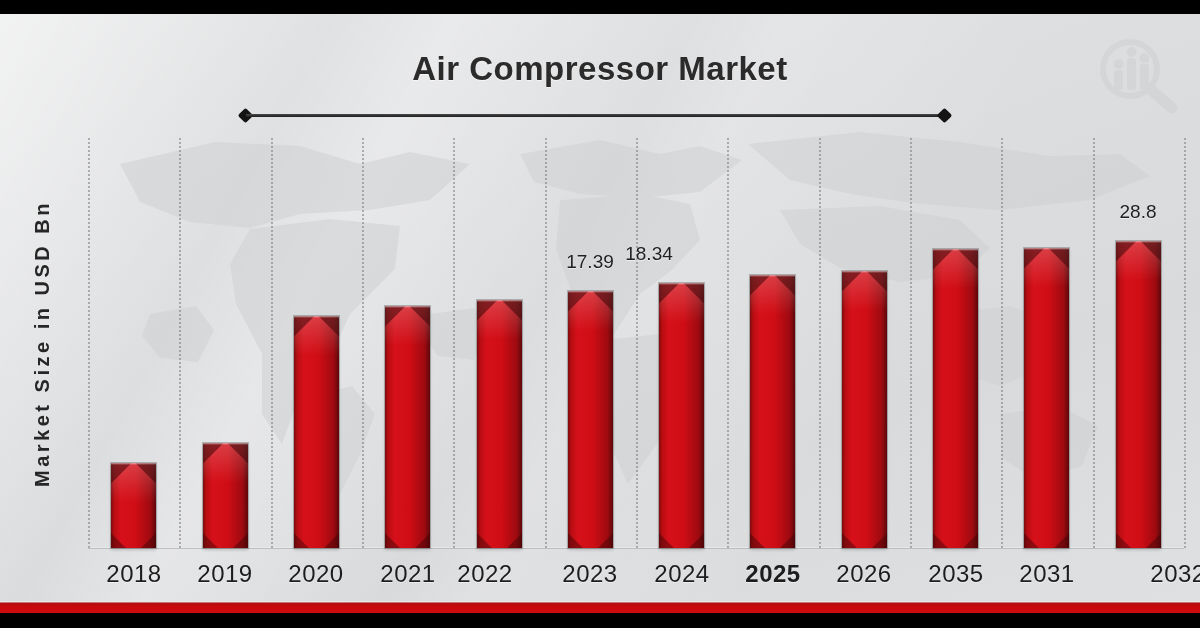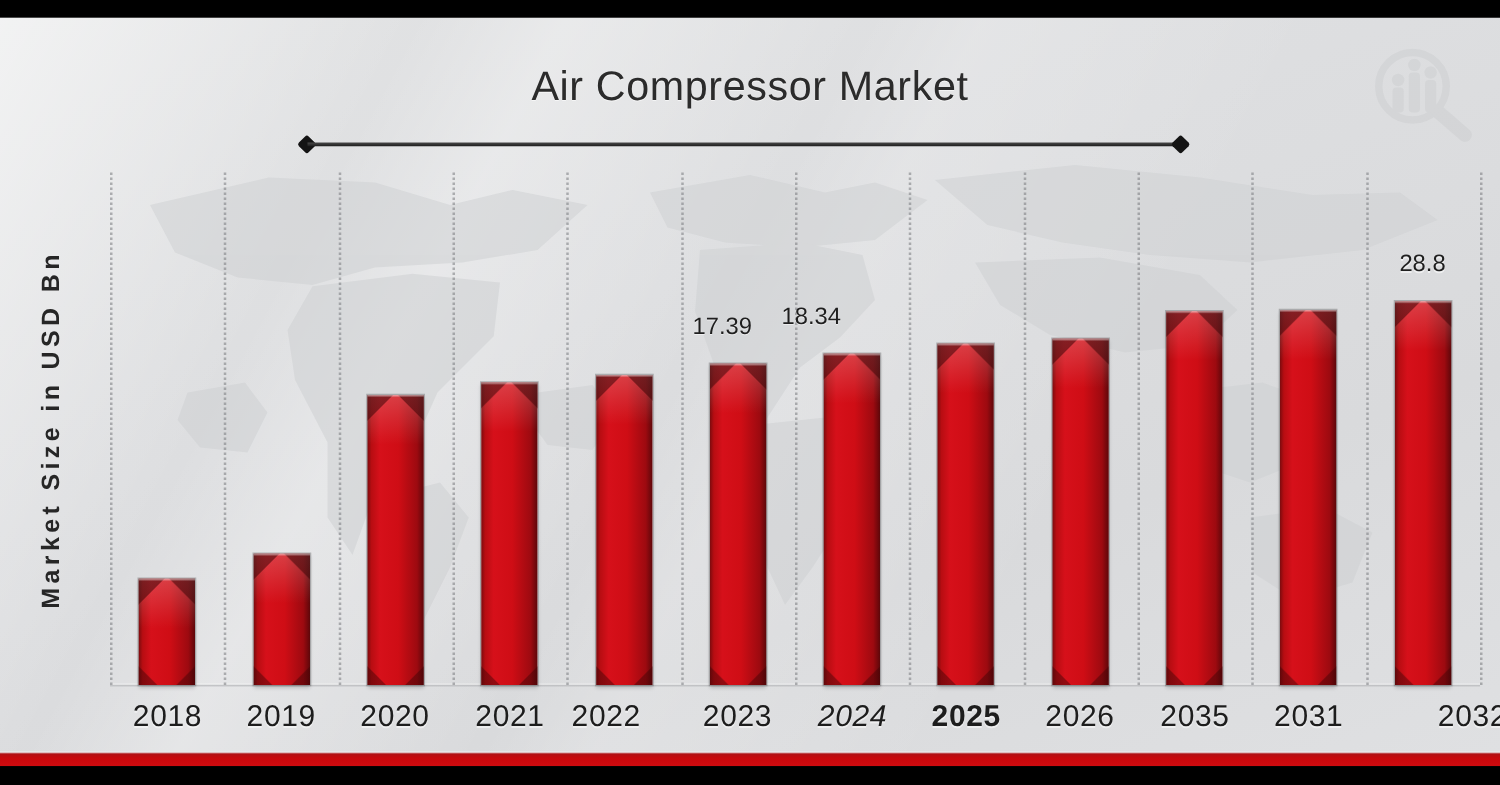--- a/index.html
+++ b/index.html
@@ -27,21 +27,21 @@
     overflow:hidden;
   }
 
   
   .worldmap{position:absolute;left:0;top:0;width:1200px;height:588px;opacity:.55;}
   .worldmap svg{display:block;}
 
   
   .title{
     position:absolute;left:0;top:36px;width:1200px;text-align:center;
-    font-size:33px;color:#2b2b2b;letter-spacing:.5px;font-weight:400;
+    font-size:33px;color:#2b2b2b;letter-spacing:.5px;font-weight:700;
     text-shadow:0 1px 0 rgba(255,255,255,.6);
   }
   .rule{position:absolute;left:240px;top:98px;width:710px;height:6px;}
   .rule .line{position:absolute;left:6px;top:2px;width:698px;height:3px;
      background:linear-gradient(180deg,#4a4a4a,#1d1d1d);}
   .rule .dot{position:absolute;top:-2px;width:11px;height:11px;background:#141414;
      transform:rotate(45deg);border-radius:2px;}
   .rule .dot.l{left:0;}
   .rule .dot.r{right:0;}
 
@@ -184,21 +184,21 @@
           <div class="foot"></div>
           <div class="cap"></div>
         </div>
         <div class="gridline" style="left: 457px;"></div>
         <div class="bar" style="left: 480px; height: 257px;">
           <div class="body"></div>
           <div class="bevel"></div>
           <div class="foot"></div>
           <div class="cap"></div>
         </div>
-        <div class="dlabel" style="left: 466px; top: 113px; width: 72px; ">17.39</div>
+        <div class="dlabel" style="left: 466px; top: 113px; width: 72px; text-align: center;">17.39</div>
         <div class="gridline" style="left: 548px;"></div>
         <div class="bar" style="left: 571px; height: 265px;">
           <div class="body"></div>
           <div class="bevel"></div>
           <div class="foot"></div>
           <div class="cap"></div>
         </div>
         <div class="dlabel" style="left: 525px; top: 105px; width: 72px; text-align: center;">18.34</div>
         <div class="gridline" style="left: 639px;"></div>
         <div class="bar" style="left: 662px; height: 273px;">
@@ -238,21 +238,21 @@
         <div class="dlabel" style="left: 1014px; top: 63px; width: 72px; text-align: center;">28.8</div>
         <div class="gridline" style="left: 1096px;"></div>
       </div>
 
   <div class="xlabel" style="left: 86px;">2018</div>
       <div class="xlabel" style="left: 177px;">2019</div>
       <div class="xlabel" style="left: 268px;">2020</div>
       <div class="xlabel" style="left: 360px;">2021</div>
       <div class="xlabel" style="left: 437px;">2022</div>
       <div class="xlabel" style="left: 542px;">2023</div>
-      <div class="xlabel" style="left: 634px; font-style: italic;">2024</div>
+      <div class="xlabel" style="left: 634px;">2024</div>
       <div class="xlabel" style="left: 725px; font-weight: bold;">2025</div>
       <div class="xlabel" style="left: 816px;">2026</div>
       <div class="xlabel" style="left: 908px;">2035</div>
       <div class="xlabel" style="left: 999px;">2031</div>
       <div class="xlabel" style="left: 1130px;">2032</div>
     </div>
 
   <div class="red-stripe"></div>
   <div class="band-bottom"></div>
 </div>

